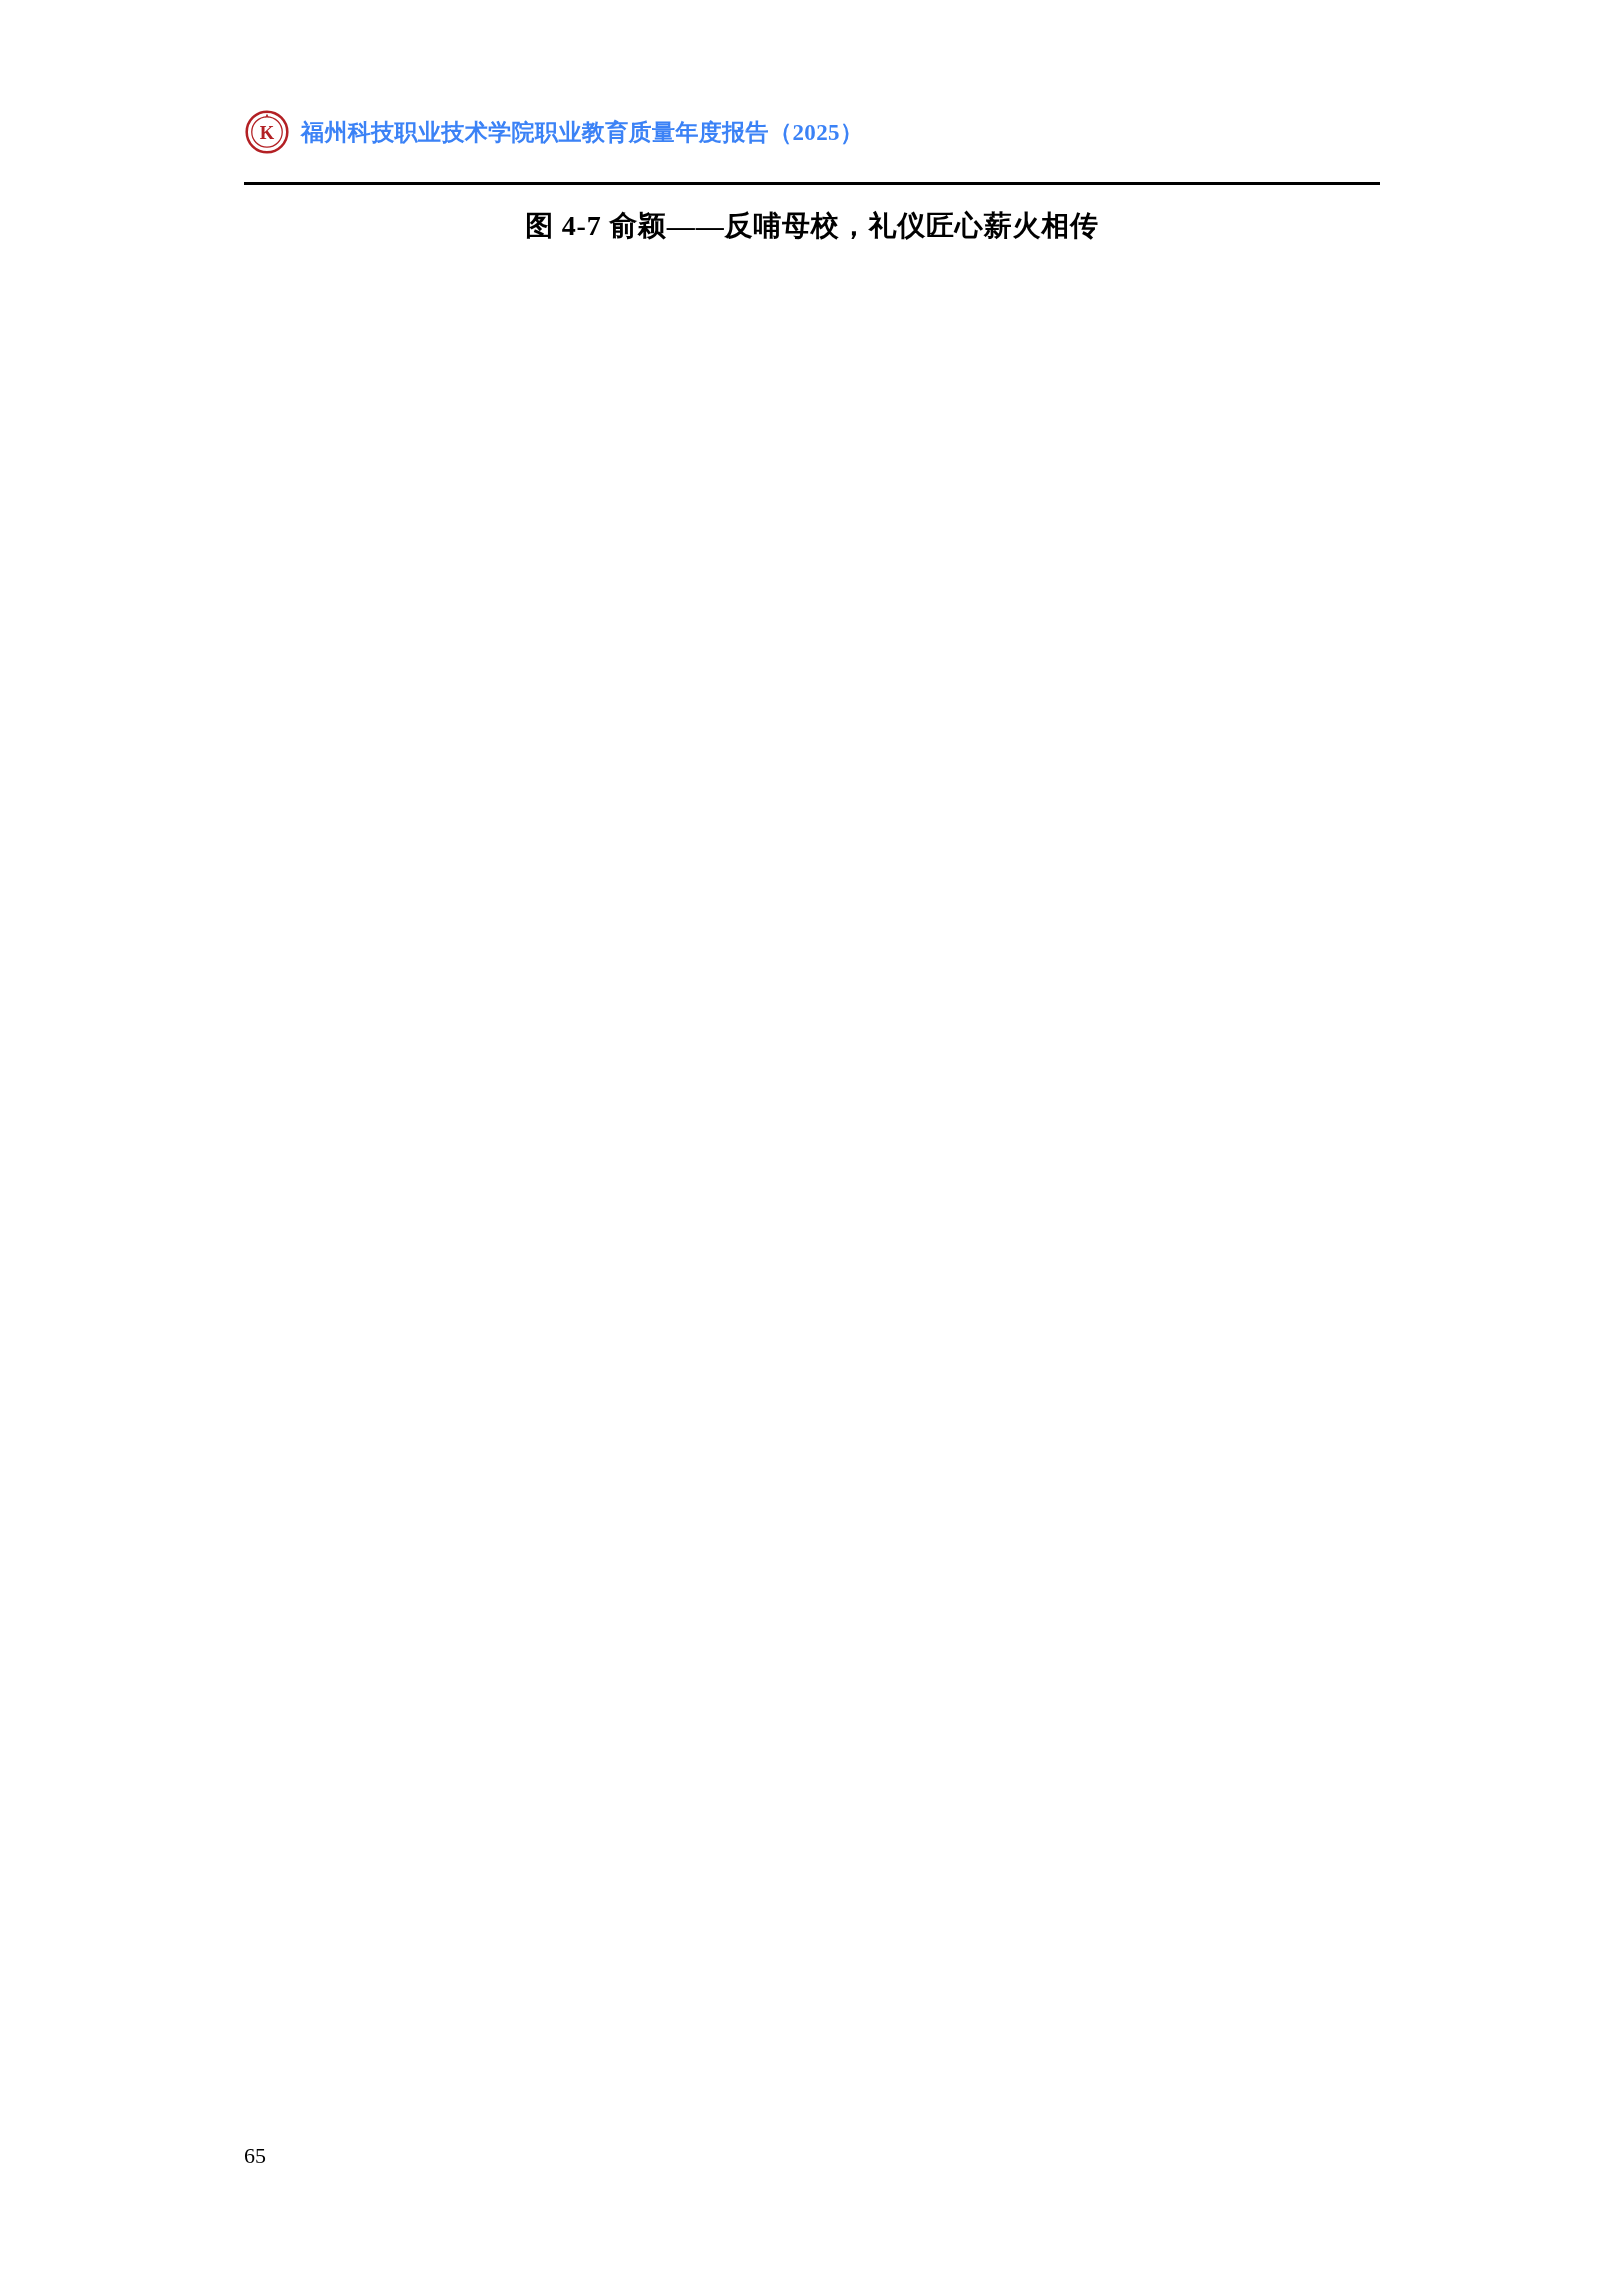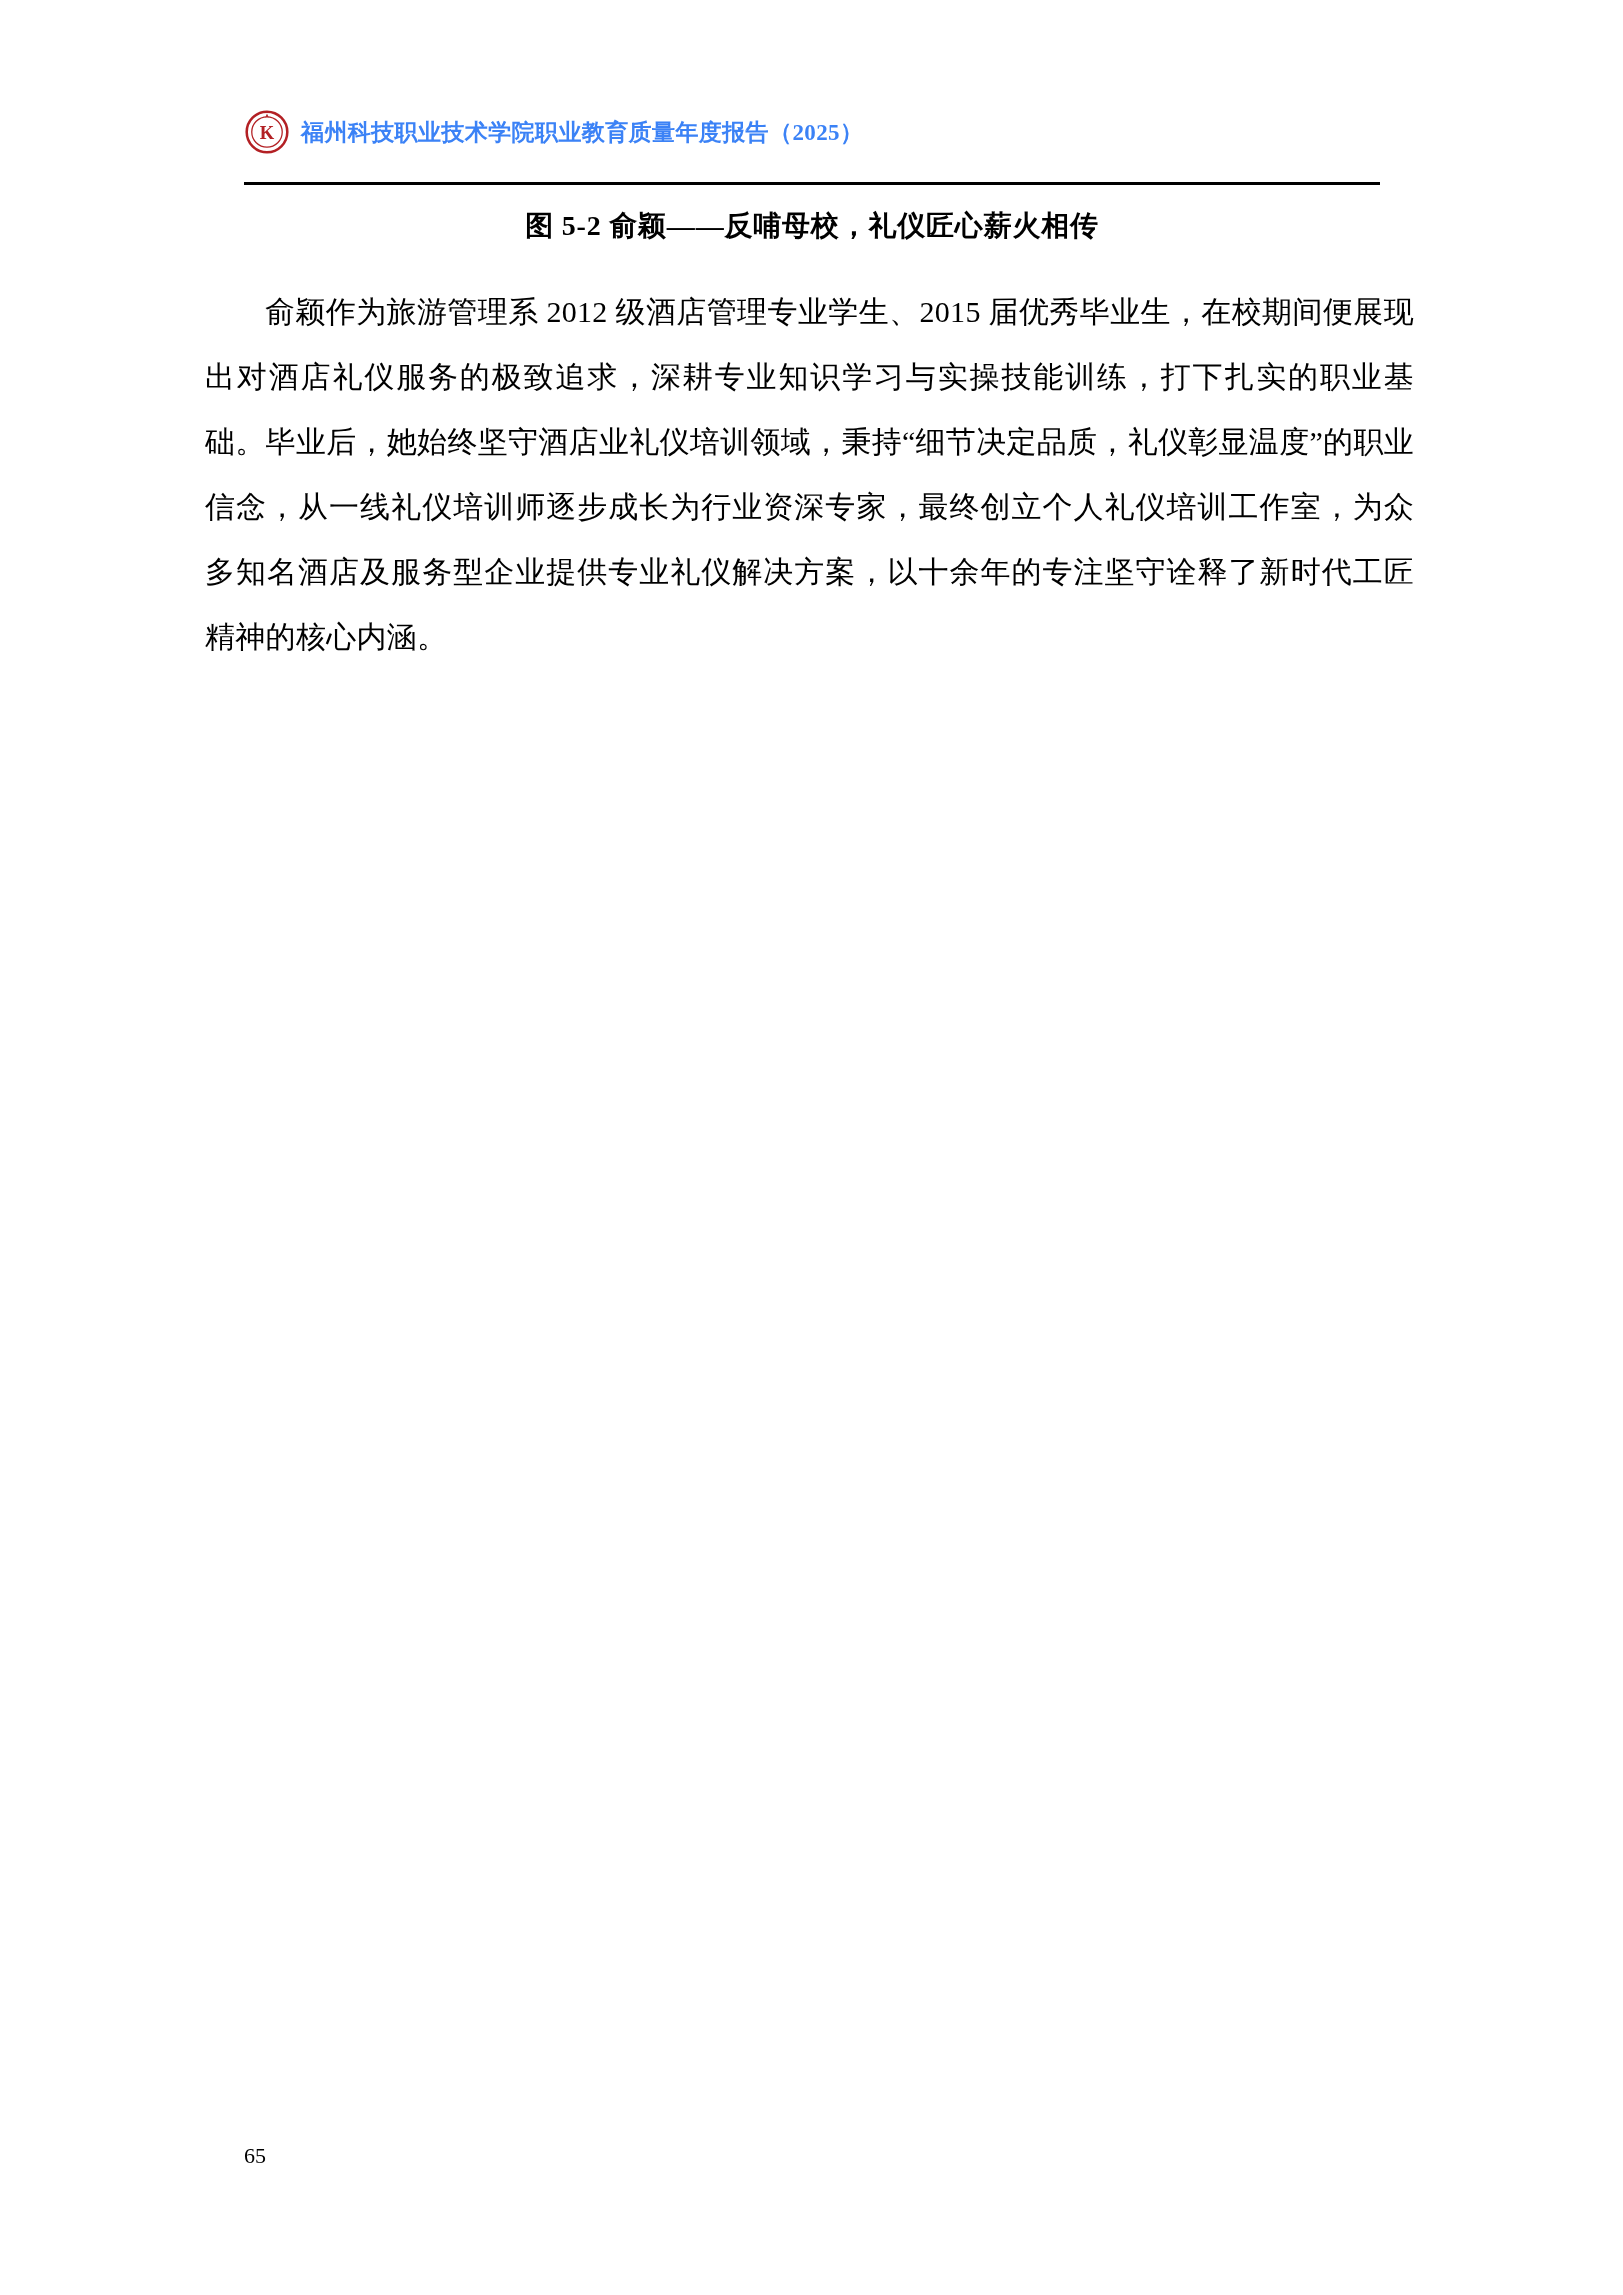--- a/index.html
+++ b/index.html
@@ -105,22 +105,21 @@
         <circle cx="26" cy="26" r="18" fill="none" stroke="#b32024" stroke-width="1.5"></circle>
         <text x="26" y="34" text-anchor="middle" font-family="Liberation Serif, serif" font-size="22" font-weight="bold" fill="#b32024">K</text>
         <path d="M26 4 L28 9 L26 8 L24 9 Z" fill="#b32024"></path>
       </svg>
     </span>
     <span class="header-title">福州科技职业技术学院职业教育质量年度报告（2025）</span>
   </div>
 
   <div class="header-rule"></div>
 
-  <div class="fig-caption">图 5-2 俞颖——反哺母校，礼仪匠心薪火相传</div>
+  <div class="fig-caption">图 4-7 俞颖——反哺母校，礼仪匠心薪火相传</div>
 
   <div class="body-area">
-    <p class="para">俞颖作为旅游管理系 2012 级酒店管理专业学生、2015 届优秀毕业生，在校期间便展现出对酒店礼仪服务的极致追求，深耕专业知识学习与实操技能训练，打下扎实的职业基础。毕业后，她始终坚守酒店业礼仪培训领域，秉持“细节决定品质，礼仪彰显温度”的职业信念，从一线礼仪培训师逐步成长为行业资深专家，最终创立个人礼仪培训工作室，为众多知名酒店及服务型企业提供专业礼仪解决方案，以十余年的专注坚守诠释了新时代工匠精神的核心内涵。</p>
   </div>
 
   <div class="page-number">65</div>
 
 </div>
 
 
 </body></html>

